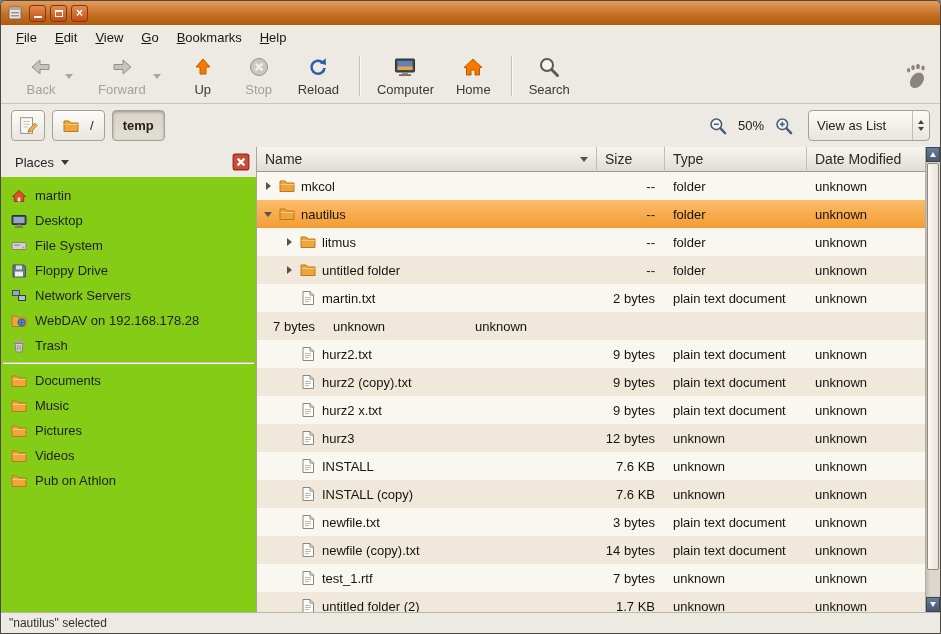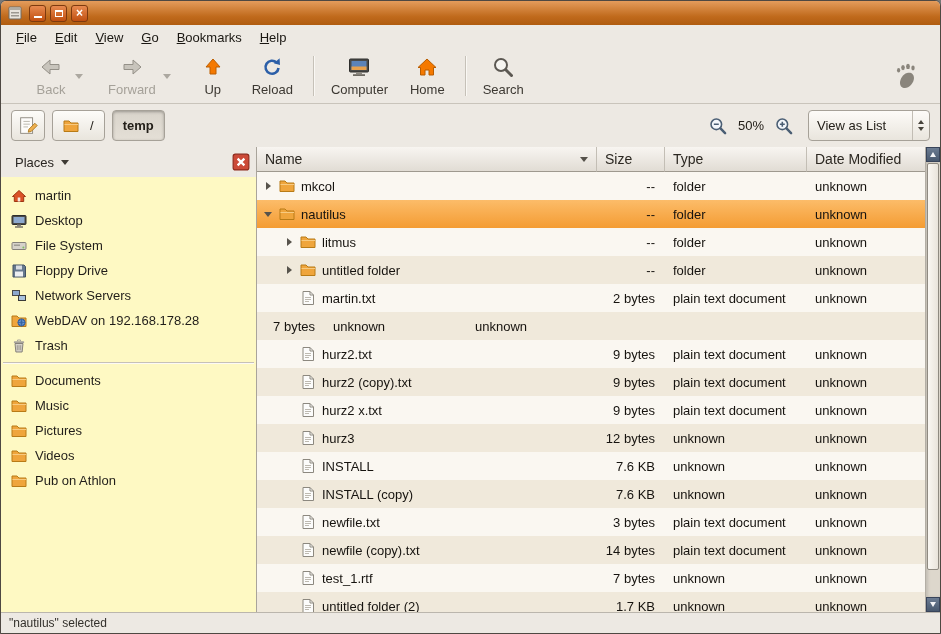--- a/index.html
+++ b/index.html
@@ -22,21 +22,21 @@
   .glyph-min { width:8px; height:2px; background:#FFF; margin-bottom:3px; }
   .wbtn.max { align-items:center; }
   .glyph-max { width:8px; height:7px; border:1px solid #FFF; border-top-width:2px; }
   .wbtn.close { align-items:center; font-size:12px; font-weight:bold; line-height:1; }
 
   
   .menubar { flex:0 0 24px; display:flex; align-items:center; padding:0 6px; background:#EDE9E3; }
   .menu-item { padding:3px 9px; color:#1A1712; }
 
   
-  .toolbar { flex:0 0 55px; display:flex; align-items:center; padding:0 24px;
+  .toolbar { flex:0 0 55px; display:flex; align-items:center; padding:0 14px;
              border-bottom:1px solid #C9C4BB; background:#EDE9E3; }
   .tb-left { display:flex; align-items:center; height:100%; }
   .tb-item { display:flex; flex-direction:column; align-items:center; justify-content:center; gap:3px;
              padding:4px 9px; min-width:52px; margin-right:4px; }
   .tb-label { font-size:13px; color:#3C3832; }
   .tb-item.disabled .tb-label { color:#A5A199; }
   .tb-icon { width:24px; height:24px; display:flex; }
   .tb-drop { width:0; height:0; border-left:4px solid transparent; border-right:4px solid transparent;
              border-top:5px solid #7E7A72; margin:0 16px 0 -6px; }
   .tb-drop.disabled { border-top-color:#ACA8A0; }
@@ -62,21 +62,21 @@
                          display:flex; flex-direction:column; align-items:center; justify-content:center; gap:3px; }
   .spin-up { width:0; height:0; border-left:3.5px solid transparent; border-right:3.5px solid transparent;
              border-bottom:4.5px solid #46423B; }
   .spin-down { width:0; height:0; border-left:3.5px solid transparent; border-right:3.5px solid transparent;
                border-top:4.5px solid #46423B; }
 
   
   .content { flex:1; display:flex; min-height:0; }
 
   .sidebar { flex:0 0 256px; display:flex; flex-direction:column; border-right:1px solid #A9A49B;
-             background:#fef9c3; min-height:0; }
+             background:#84cc16; min-height:0; }
   .sidebar-header { flex:0 0 30px; display:flex; align-items:center; padding:0 6px; background:#EDE9E3; }
   .places-btn { display:flex; align-items:center; gap:7px; padding:3px 8px; color:#2A2622; }
   .caret { width:0; height:0; border-left:4px solid transparent; border-right:4px solid transparent;
            border-top:5px solid #3E3A34; }
   .sidebar-close { margin-left:auto; width:18px; height:18px; display:inline-flex; }
   .places-list { flex:1; padding-top:6px; overflow:hidden; }
   .place-item { height:25px; display:flex; align-items:center; gap:8px; padding:0 10px; color:#211E1A; }
   .place-item .icon16 { margin-right:0; }
   .place-sep { height:0; border-top:1px solid #C6C1B8; border-bottom:1px solid #FCFAF6; margin:4px 2px; }
 
@@ -181,20 +181,29 @@
           <span class="tb-label">Forward</span>
         </div>
         <span class="tb-drop disabled"></span>
         <div class="tb-item">
           <span class="tb-icon">
             <svg viewBox="0 0 24 24">
               <path d="M5 12 12 4l7 8h-4v7H9v-7z" fill="#F57900" stroke="#BC5E00"></path>
             </svg>
           </span>
           <span class="tb-label">Up</span>
+        </div>
+        <div class="tb-item disabled">
+          <span class="tb-icon">
+            <svg viewBox="0 0 24 24">
+              <circle cx="12" cy="12" r="8.5" fill="#CBC7BF" stroke="#96928A"></circle>
+              <path d="M8.5 8.5l7 7M15.5 8.5l-7 7" stroke="#F2F0EC" stroke-width="2.4"></path>
+            </svg>
+          </span>
+          <span class="tb-label">Stop</span>
         </div>
         <div class="tb-item">
           <span class="tb-icon">
             <svg viewBox="0 0 24 24">
               <path d="M18.5 13a6.5 6.5 0 1 1-1.9-5.4" fill="none" stroke="#2C5FA8" stroke-width="2.6"></path>
               <path d="M19.6 3.2 20 10l-6.2-1.8z" fill="#2C5FA8"></path>
             </svg>
           </span>
           <span class="tb-label">Reload</span>
         </div>

